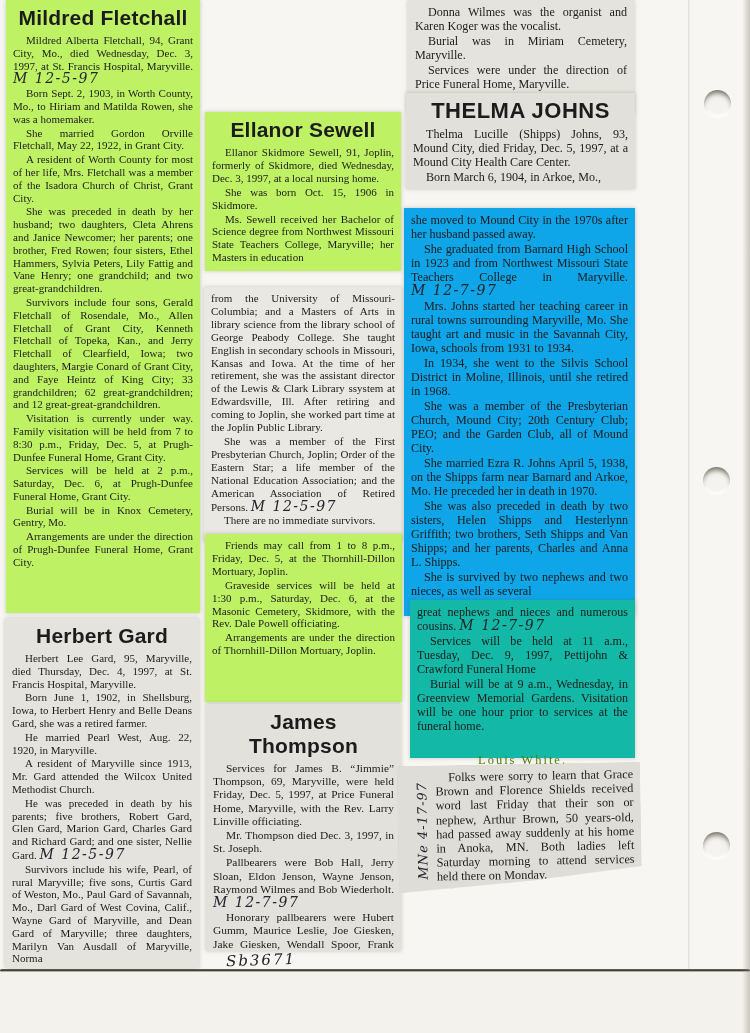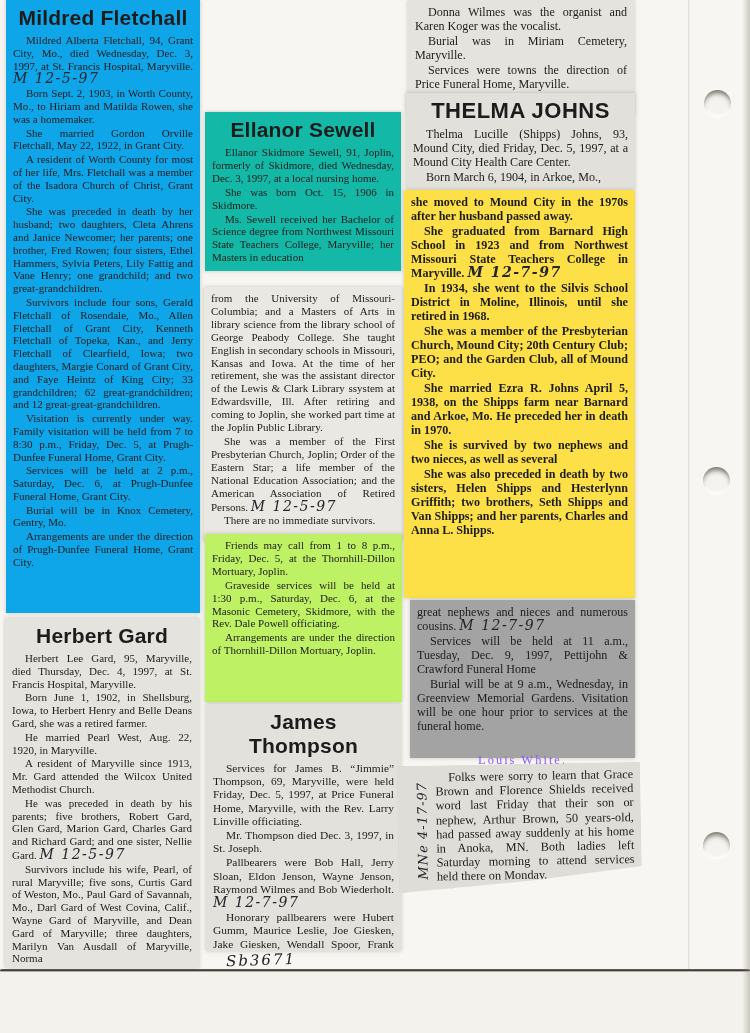--- a/index.html
+++ b/index.html
@@ -25,33 +25,33 @@
   .col3{font-size:12.1px;line-height:14px;}
   .headline{font-family:"Liberation Sans",sans-serif;font-weight:700;text-align:center;text-indent:0 !important;
             font-size:21px;line-height:24px;margin:1px 0 4px !important;letter-spacing:.2px;}
   .headline.caps{font-size:22px;letter-spacing:.5px;}
   .hand{font-family:"DejaVu Serif",serif;font-style:italic;font-size:14px;line-height:12px;
         color:#24242d;letter-spacing:1.5px;white-space:nowrap;}
   .hand-block{position:absolute;font-family:"DejaVu Serif",serif;font-style:italic;color:#24242d;}
   #catalog-code{left:226px;top:951px;font-size:15px;letter-spacing:2px;transform:rotate(-2deg);}
   #vertical-note{left:-30px;top:58px;font-size:13px;letter-spacing:1px;transform:rotate(-90deg);width:110px;text-align:center;}
   #partial-line{position:absolute;left:478px;top:753px;height:11px;overflow:hidden;font-size:12.5px;
-                color:#8b5cf6;letter-spacing:2px;}
+                color:#4d7c0f;letter-spacing:2px;}
   
-  #clip-fletchall{left:6px;top:0;width:194px;height:613px;background:#0ea5e9;}
+  #clip-fletchall{left:6px;top:0;width:194px;height:613px;background:#bef264;}
   #clip-gard{left:5px;top:618px;width:194px;height:350px;background:#e5e3dd;}
   #clip-gard-cont{left:204px;top:2px;width:197px;height:108px;background:#e6e4de;}
-  #clip-sewell-1{left:205px;top:112px;width:196px;height:159px;background:#14b8a6;}
+  #clip-sewell-1{left:205px;top:112px;width:196px;height:159px;background:#bef264;}
   #clip-sewell-2{left:204px;top:272px;width:198px;height:255px;background:#eae8e2;margin-top:15px;}
   #clip-sewell-3{left:205px;top:534px;width:197px;height:168px;background:#bef264;}
   #clip-thompson{left:206px;top:704px;width:195px;height:247px;background:#e3e1db;font-size:11.4px;line-height:13.2px;}
   #clip-wilmes{left:408px;top:0;width:226px;height:113px;background:#e5e3dd;}
   #clip-johns-1{left:406px;top:93px;width:229px;height:96px;background:#e2e0da;}
-  #clip-johns-2{left:404px;top:190px;width:231px;height:408px;background:#fde047;font-weight:bold;}
-  #clip-johns-3{left:410px;top:600px;width:225px;height:158px;background:#a3a3a3;}
+  #clip-johns-2{left:404px;top:208px;width:231px;height:408px;background:#0ea5e9;}
+  #clip-johns-3{left:410px;top:600px;width:225px;height:158px;background:#14b8a6;}
   #clip-community{left:398px;top:764px;width:243px;height:127px;background:#dfddd7;
                   padding-left:38px;transform:rotate(-1deg);font-size:12.3px;line-height:14.2px;
                   clip-path:polygon(0 0,100% 0,100% 82%,55% 92%,0 100%);}
 </style>
 </head>
 <body>
 
 <div id="scan-page">
 
   <div class="clip col1" id="clip-fletchall">
@@ -106,38 +106,39 @@
     <p>Services for James B. “Jimmie” Thompson, 69, Maryville, were held Friday, Dec. 5, 1997, at Price Funeral Home, Maryville, with the Rev. Larry Linville officiating.</p>
     <p>Mr. Thompson died Dec. 3, 1997, in St. Joseph.</p>
     <p><span>Pallbearers were Bob Hall, Jerry Sloan, Eldon Jenson, Wayne Jenson, Raymond Wilmes and Bob Wiederholt.</span>
       <span class="hand">M 12-7-97</span></p>
     <p>Honorary pallbearers were Hubert Gumm, Maurice Leslie, Joe Giesken, Jake Giesken, Wendall Spoor, Frank Morgan, Bob Thompson and Barry Ballenger.</p>
   </div>
 
   <div class="clip col3" id="clip-wilmes">
     <p>Donna Wilmes was the organist and Karen Koger was the vocalist.</p>
     <p>Burial was in Miriam Cemetery, Maryville.</p>
-    <p>Services were towns the direction of Price Funeral Home, Maryville.</p>
+    <p>Services were under the direction of Price Funeral Home, Maryville.</p>
   </div>
 
   <div class="clip col3" id="clip-johns-1">
     <div class="headline caps">THELMA JOHNS</div>
     <p>Thelma Lucille (Shipps) Johns, 93, Mound City, died Friday, Dec. 5, 1997, at a Mound City Health Care Center.</p>
     <p>Born March 6, 1904, in Arkoe, Mo.,</p>
   </div>
 
   <div class="clip col3" id="clip-johns-2">
     <p class="noindent">she moved to Mound City in the 1970s after her husband passed away.</p>
     <p><span>She graduated from Barnard High School in 1923 and from Northwest Missouri State Teachers College in Maryville.</span>
       <span class="hand">M 12-7-97</span></p>
+    <p>Mrs. Johns started her teaching career in rural towns surrounding Maryville, Mo. She taught art and music in the Savannah City, Iowa, schools from 1931 to 1934.</p>
     <p>In 1934, she went to the Silvis School District in Moline, Illinois, until she retired in 1968.</p>
     <p>She was a member of the Presbyterian Church, Mound City; 20th Century Club; PEO; and the Garden Club, all of Mound City.</p>
     <p>She married Ezra R. Johns April 5, 1938, on the Shipps farm near Barnard and Arkoe, Mo. He preceded her in death in 1970.</p>
+    <p>She was also preceded in death by two sisters, Helen Shipps and Hesterlynn Griffith; two brothers, Seth Shipps and Van Shipps; and her parents, Charles and Anna L. Shipps.</p>
     <p>She is survived by two nephews and two nieces, as well as several</p>
-    <p>She was also preceded in death by two sisters, Helen Shipps and Hesterlynn Griffith; two brothers, Seth Shipps and Van Shipps; and her parents, Charles and Anna L. Shipps.</p>
   </div>
 
   <div class="clip col3" id="clip-johns-3">
     <p class="noindent"><span>great nephews and nieces and numerous cousins.</span>
       <span class="hand">M 12-7-97</span></p>
     <p>Services will be held at 11 a.m., Tuesday, Dec. 9, 1997, Pettijohn &amp; Crawford Funeral Home</p>
     <p>Burial will be at 9 a.m., Wednesday, in Greenview Memorial Gardens. Visitation will be one hour prior to services at the funeral home.</p>
   </div>
 
   <div id="partial-line">Louis White.</div>

